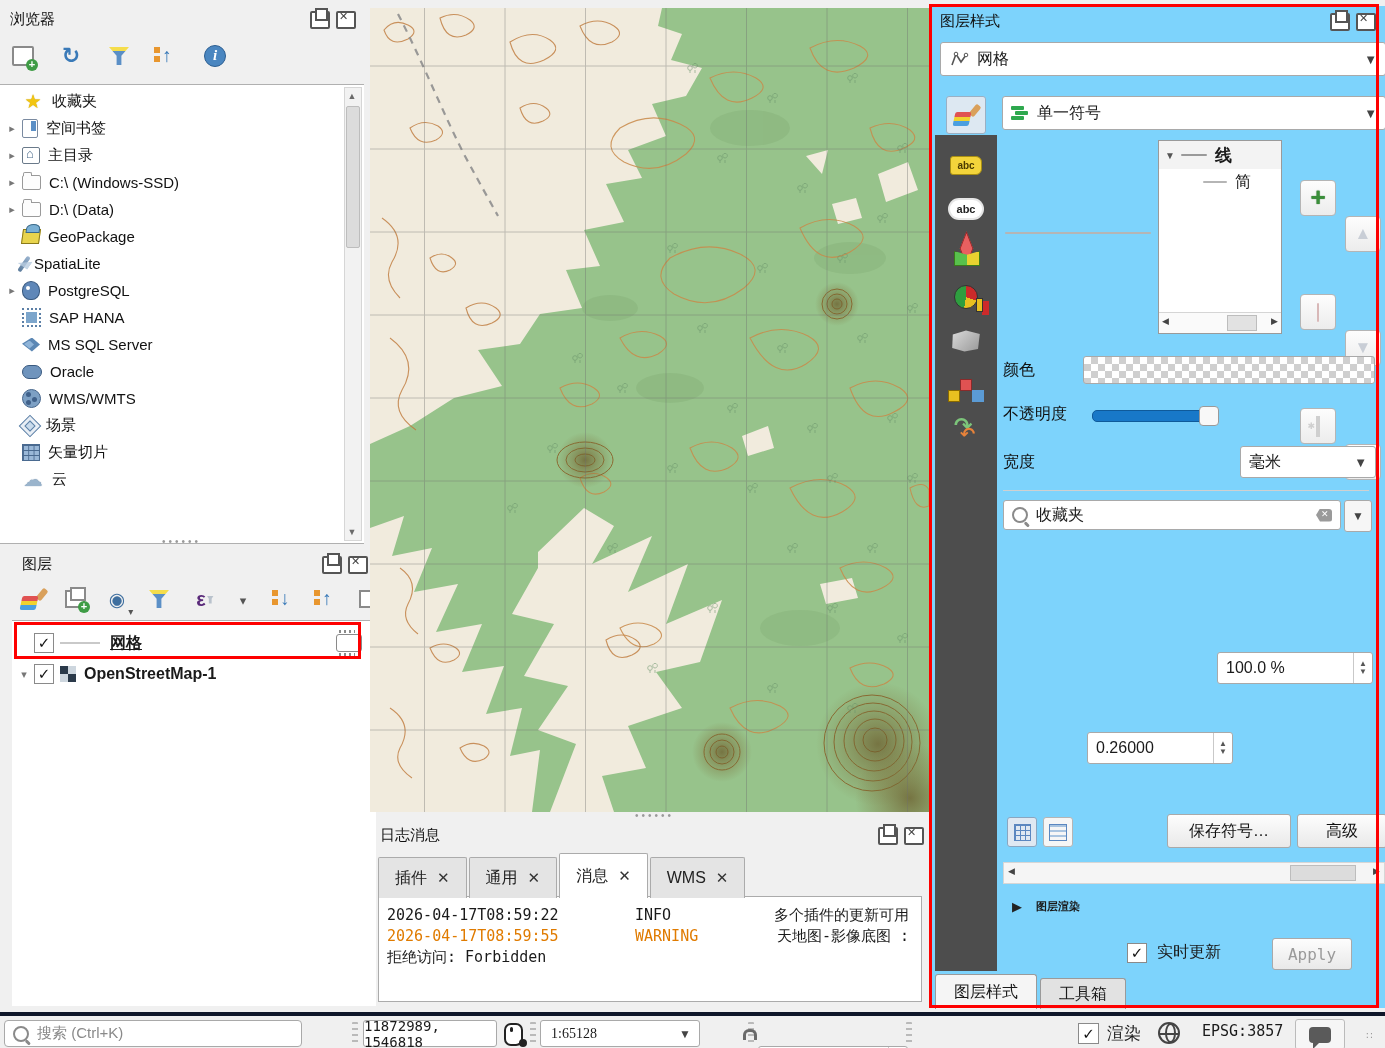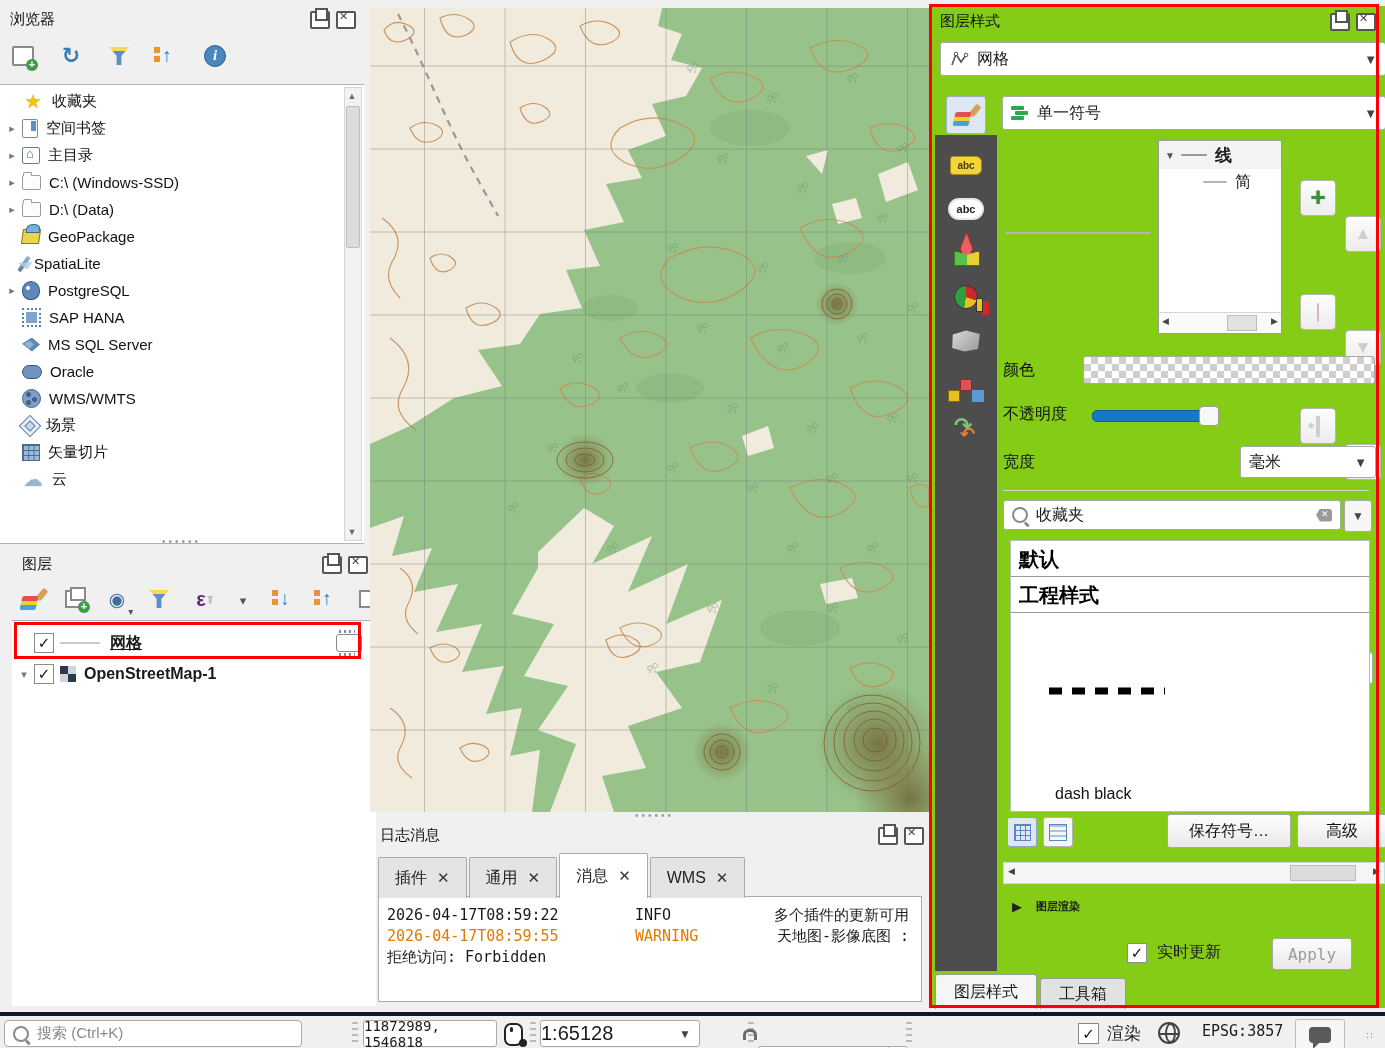--- a/index.html
+++ b/index.html
@@ -525,21 +525,21 @@
 
       <div class="log-row">
         <span class="c1">拒绝访问: Forbidden</span>
         <span class="c2"></span>
         <span class="c3"></span>
       </div>
 
   </div>
 </div>
 
-<div class="abs" id="styling-panel" style="left:932px;top:6px;width:453px;height:1002px;background:#84cc16">
+<div class="abs" id="styling-panel" style="left:932px;top:6px;width:453px;height:1002px;background:#7dd3fc">
   <div class="abs" style="left:8px;top:6px;display:flex;width:436px">
     <span class="dock-title">图层样式</span>
     <span style="margin-left:auto" class="winbtns">
       <span class="wbtn float-icon"></span>
       <span class="wbtn close-icon"></span>
     </span>
   </div>
 
   <div class="abs combo" style="left:8px;top:36px;width:428px;height:32px">
     <svg width="20" height="18">
@@ -649,28 +649,20 @@
   </div>
   <div class="abs" style="left:71px;top:484px;width:366px;border-top:1px solid #d0d0d0"></div>
 
   <div class="abs srch" style="left:71px;top:494px;width:338px;height:30px;box-sizing:border-box">
     <span class="mag-icon"></span>
     <span style="font-size:16px">收藏夹</span>
     <span class="clear-icon icn" style="margin-left:auto"></span>
   </div>
   <div class="abs" style="left:412px;top:494px;width:26px;height:30px;border:1px solid #a9a9a9;border-radius:3px;background:#f6f6f6;display:flex;align-items:center;justify-content:center;font-size:12px;color:#444">▼</div>
 
-  <div class="abs" style="left:78px;top:534px;width:360px;height:272px;background:#fff;border:1px solid #bbb;box-sizing:border-box;overflow:hidden">
-    <div class="style-head">默认</div>
-    <div class="style-head">工程样式</div>
-    <svg width="120" height="20" style="position:absolute;left:36px;top:140px">
-        <line x1="2" y1="10" x2="118" y2="10" stroke="#000" stroke-width="7" stroke-dasharray="13 10"></line>
-      </svg>
-    <div style="position:absolute;left:44px;bottom:8px;font-size:16px;color:#111">dash black</div>
-  </div>
 
   <div class="abs view-btn active" style="left:75px;top:811px">
       <span class="grid-view-icon"></span>
     </div>
   <div class="abs view-btn" style="left:111px;top:811px">
       <span class="list-view-icon"></span>
     </div>
   <div class="abs pbtn" style="left:235px;top:808px;width:122px;height:32px">
       <span>保存符号…</span>
     </div>
@@ -712,21 +704,21 @@
     <span class="mag-icon"></span>
     <span style="color:#8a8a8a;font-size:15px" title="搜索 (Ctrl+K)">搜索 (Ctrl+K)</span>
   </div>
   <span class="abs squeezed" style="left:352px;top:6px"></span>
   <div class="abs" style="left:363px;top:4px;width:134px;height:27px;background:#fff;border:1px solid #a9a9a9;border-radius:3px;display:flex;align-items:center;justify-content:center;font-family:'DejaVu Sans Mono',monospace;font-size:14px;box-sizing:border-box">
     <span>11872989, 1546818</span>
   </div>
   <span class="abs mouse-icon icn" style="left:504px;top:7px"></span>
   <span class="abs squeezed" style="left:530px;top:6px"></span>
   <div class="abs" style="left:540px;top:4px;width:160px;height:27px;background:#fff;border:1px solid #a9a9a9;border-radius:3px;display:flex;align-items:center;box-sizing:border-box">
-    <span style="font-family:Liberation Sans, sans-serif;font-size:20px">1:65128</span>
+    <span style="padding-left:10px;font-family:Liberation Serif, serif;font-size:14px">1:65128</span>
     <span style="margin-left:auto;padding-right:8px;font-size:12px;color:#444">▼</span>
   </div>
   <span class="abs padlock" style="left:722px;top:12px"></span>
   <span class="abs squeezed" style="left:748px;top:6px"></span>
   <div class="abs spin" style="left:758px;top:4px;width:140px;height:27px;font-size:14px;font-family:'DejaVu Sans Mono',monospace">
 
     <span class="steppers"></span>
   </div>
   <span class="abs squeezed" style="left:906px;top:6px"></span>
   

